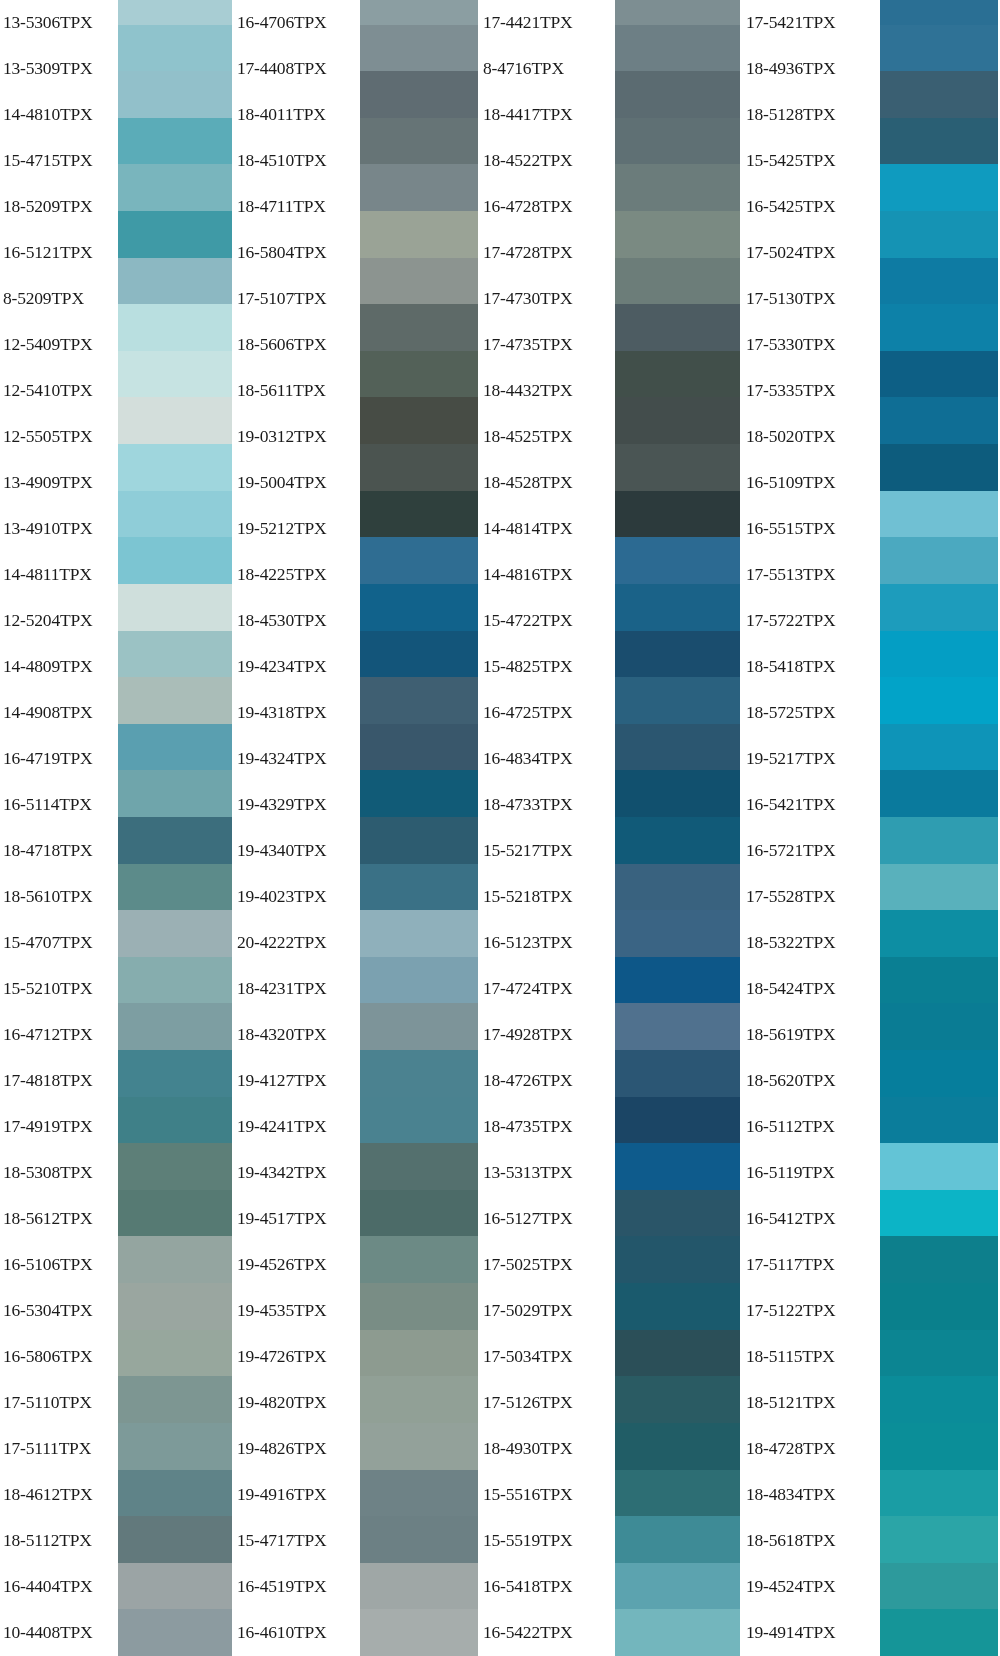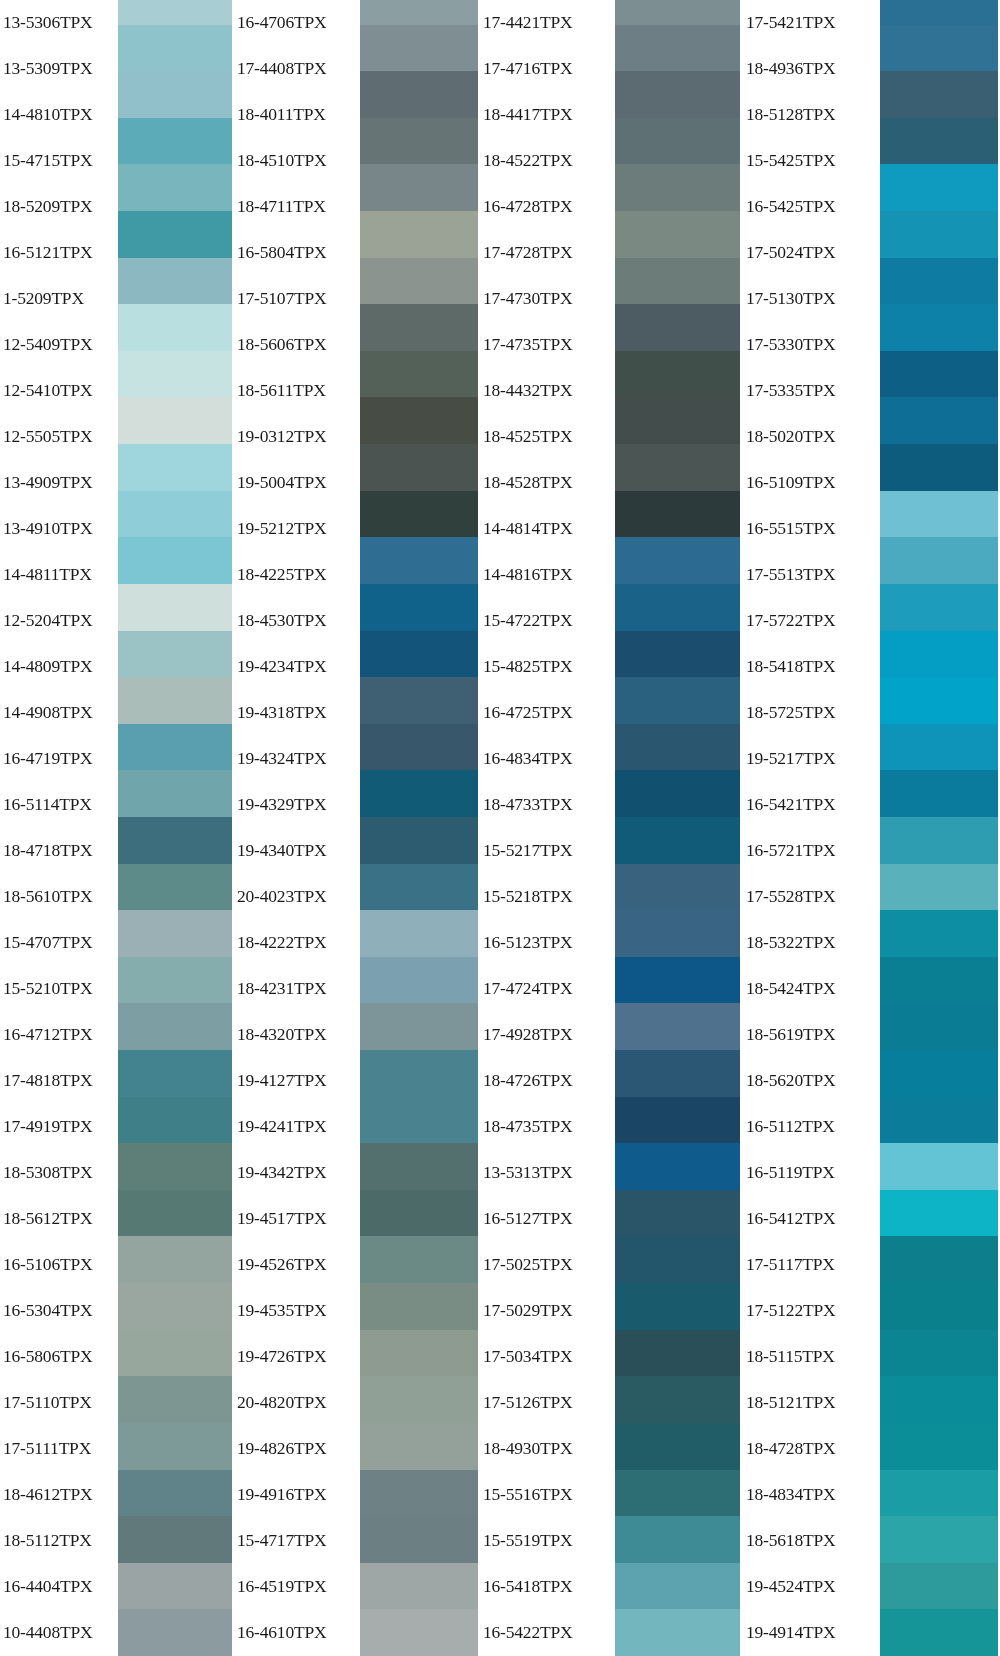--- a/index.html
+++ b/index.html
@@ -79,21 +79,21 @@
 
 <div id="chart">
     <div class="colgroup g0">
       <div class="labelcol">
         <div class="label">13-5306TPX</div>
         <div class="label">13-5309TPX</div>
         <div class="label">14-4810TPX</div>
         <div class="label">15-4715TPX</div>
         <div class="label">18-5209TPX</div>
         <div class="label">16-5121TPX</div>
-        <div class="label">1-5209TPX</div>
+        <div class="label">8-5209TPX</div>
         <div class="label">12-5409TPX</div>
         <div class="label">12-5410TPX</div>
         <div class="label">12-5505TPX</div>
         <div class="label">13-4909TPX</div>
         <div class="label">13-4910TPX</div>
         <div class="label">14-4811TPX</div>
         <div class="label">12-5204TPX</div>
         <div class="label">14-4809TPX</div>
         <div class="label">14-4908TPX</div>
         <div class="label">16-4719TPX</div>
@@ -170,32 +170,32 @@
         <div class="label">19-0312TPX</div>
         <div class="label">19-5004TPX</div>
         <div class="label">19-5212TPX</div>
         <div class="label">18-4225TPX</div>
         <div class="label">18-4530TPX</div>
         <div class="label">19-4234TPX</div>
         <div class="label">19-4318TPX</div>
         <div class="label">19-4324TPX</div>
         <div class="label">19-4329TPX</div>
         <div class="label">19-4340TPX</div>
-        <div class="label">20-4023TPX</div>
-        <div class="label">18-4222TPX</div>
+        <div class="label">19-4023TPX</div>
+        <div class="label">20-4222TPX</div>
         <div class="label">18-4231TPX</div>
         <div class="label">18-4320TPX</div>
         <div class="label">19-4127TPX</div>
         <div class="label">19-4241TPX</div>
         <div class="label">19-4342TPX</div>
         <div class="label">19-4517TPX</div>
         <div class="label">19-4526TPX</div>
         <div class="label">19-4535TPX</div>
         <div class="label">19-4726TPX</div>
-        <div class="label">20-4820TPX</div>
+        <div class="label">19-4820TPX</div>
         <div class="label">19-4826TPX</div>
         <div class="label">19-4916TPX</div>
         <div class="label">15-4717TPX</div>
         <div class="label">16-4519TPX</div>
         <div class="label">16-4610TPX</div>
       </div>
       <div class="swatchcol">
         <div class="swatch" style="background-color: rgb(139, 158, 162);"></div>
         <div class="swatch" style="background-color: rgb(126, 142, 147);"></div>
         <div class="swatch" style="background-color: rgb(95, 108, 114);"></div>
@@ -230,21 +230,21 @@
         <div class="swatch" style="background-color: rgb(147, 161, 154);"></div>
         <div class="swatch" style="background-color: rgb(110, 130, 134);"></div>
         <div class="swatch" style="background-color: rgb(108, 128, 132);"></div>
         <div class="swatch" style="background-color: rgb(159, 167, 166);"></div>
         <div class="swatch" style="background-color: rgb(166, 173, 172);"></div>
       </div>
     </div>
     <div class="colgroup g2">
       <div class="labelcol">
         <div class="label">17-4421TPX</div>
-        <div class="label">17-4716TPX</div>
+        <div class="label">8-4716TPX</div>
         <div class="label">18-4417TPX</div>
         <div class="label">18-4522TPX</div>
         <div class="label">16-4728TPX</div>
         <div class="label">17-4728TPX</div>
         <div class="label">17-4730TPX</div>
         <div class="label">17-4735TPX</div>
         <div class="label">18-4432TPX</div>
         <div class="label">18-4525TPX</div>
         <div class="label">18-4528TPX</div>
         <div class="label">14-4814TPX</div>

